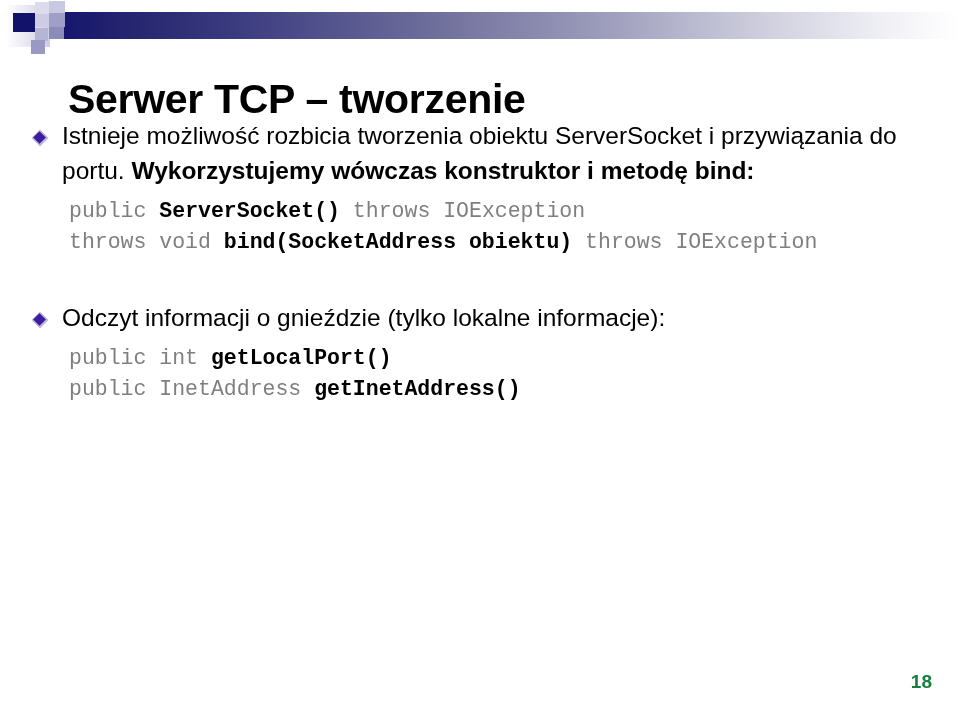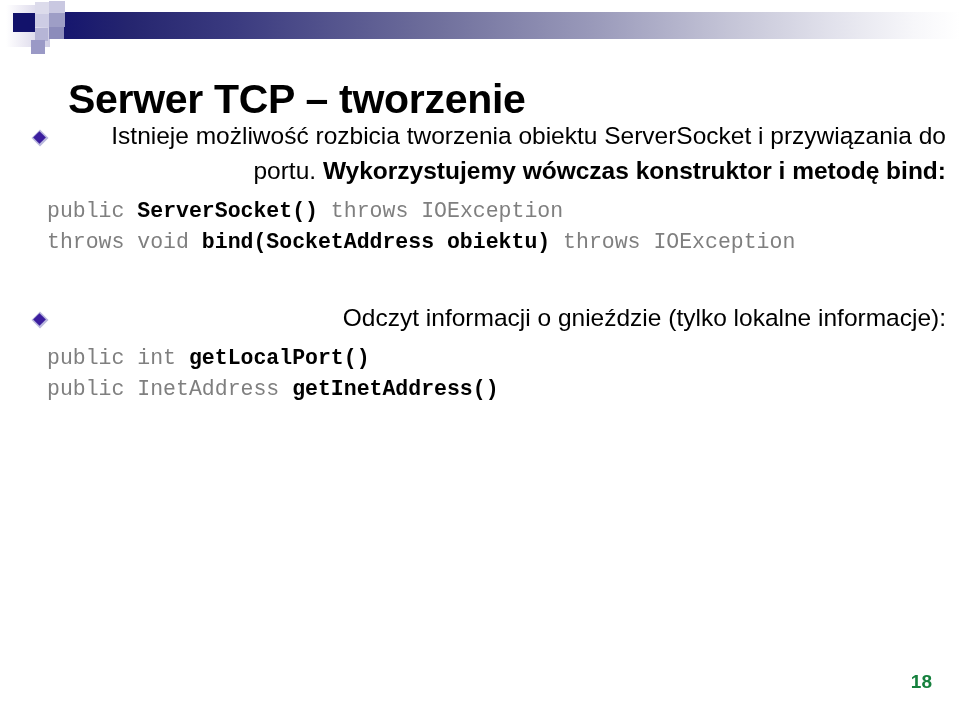--- a/index.html
+++ b/index.html
@@ -165,37 +165,37 @@
     top: 3px;
     width: 9px;
     height: 9px;
     background: #3b1d9e;
     transform: rotate(45deg);
   }
   .bullet-text {
     font-size: 24.5px;
     line-height: 35px;
     color: #000000;
-    text-align: right;
   }
   .bullet-text .strong {
     font-weight: bold;
   }
 
   
   .code-block {
     margin-left: 47px;
     margin-top: 8px;
     font-family: "Liberation Mono", "DejaVu Sans Mono", monospace;
     font-size: 21.5px;
     line-height: 31px;
     white-space: nowrap;
   }
   .code-line {
     color: #8d8d8d;
+    margin-left: 22px;
   }
   .code-line .kw {
     color: #7f7f7f;
     font-weight: normal;
   }
   .code-line .sig {
     color: #000000;
     font-weight: bold;
   }
 

